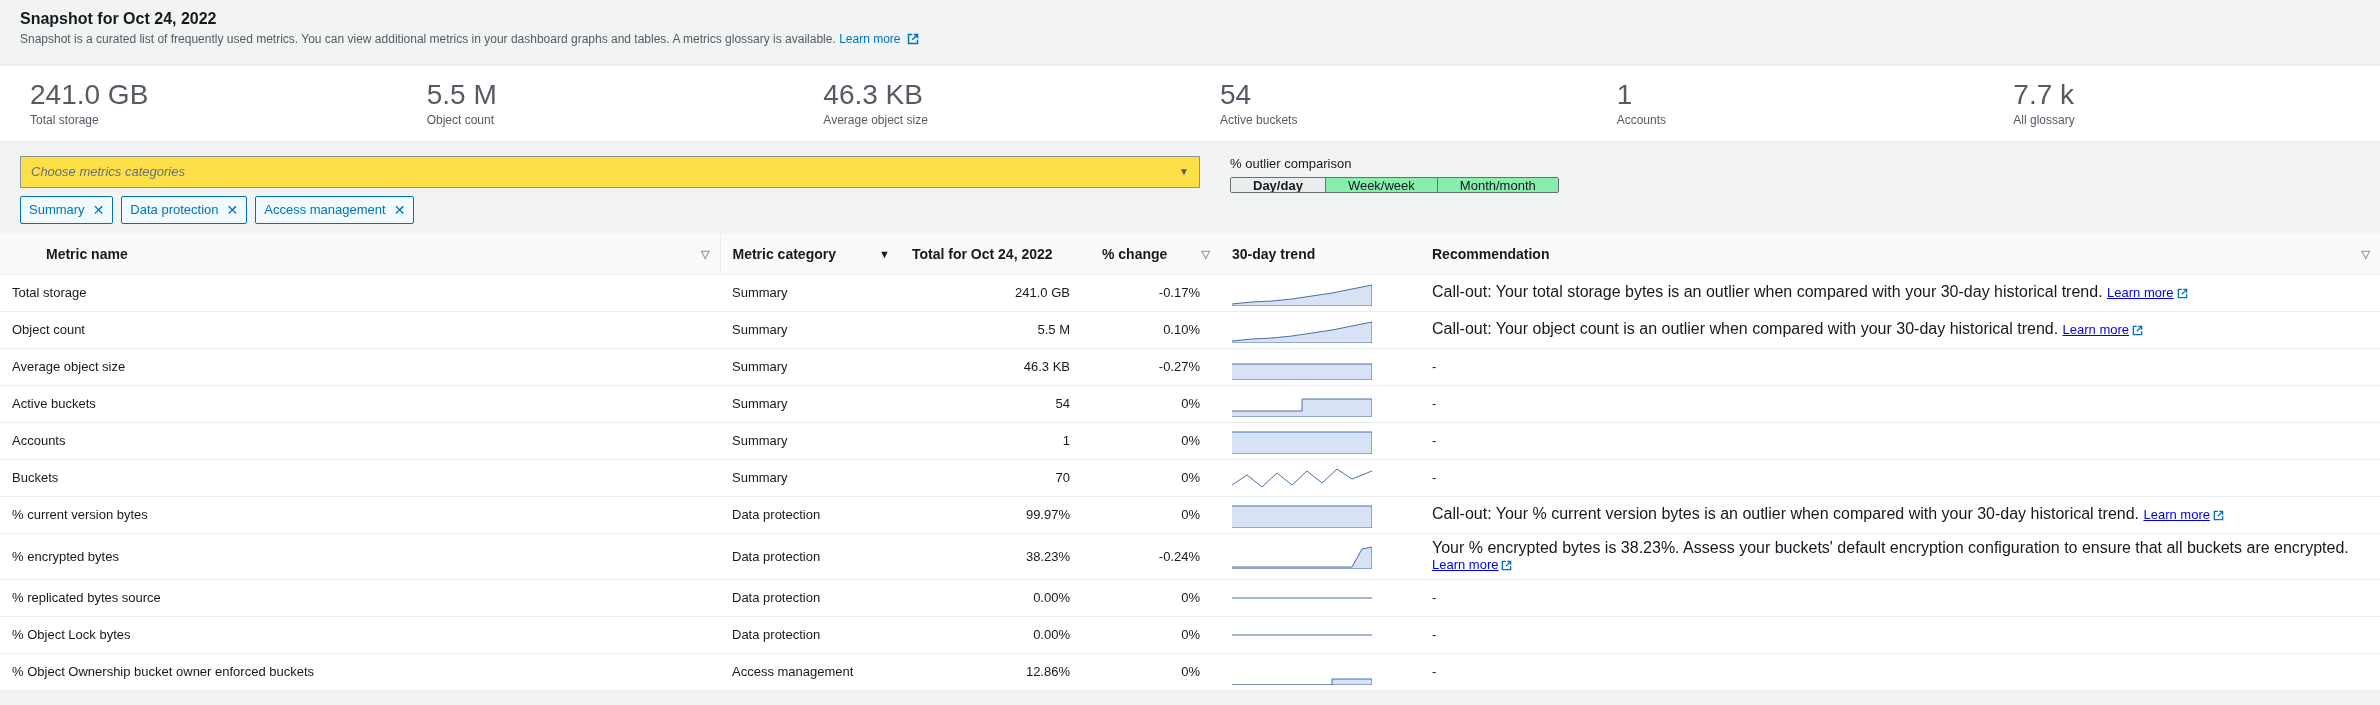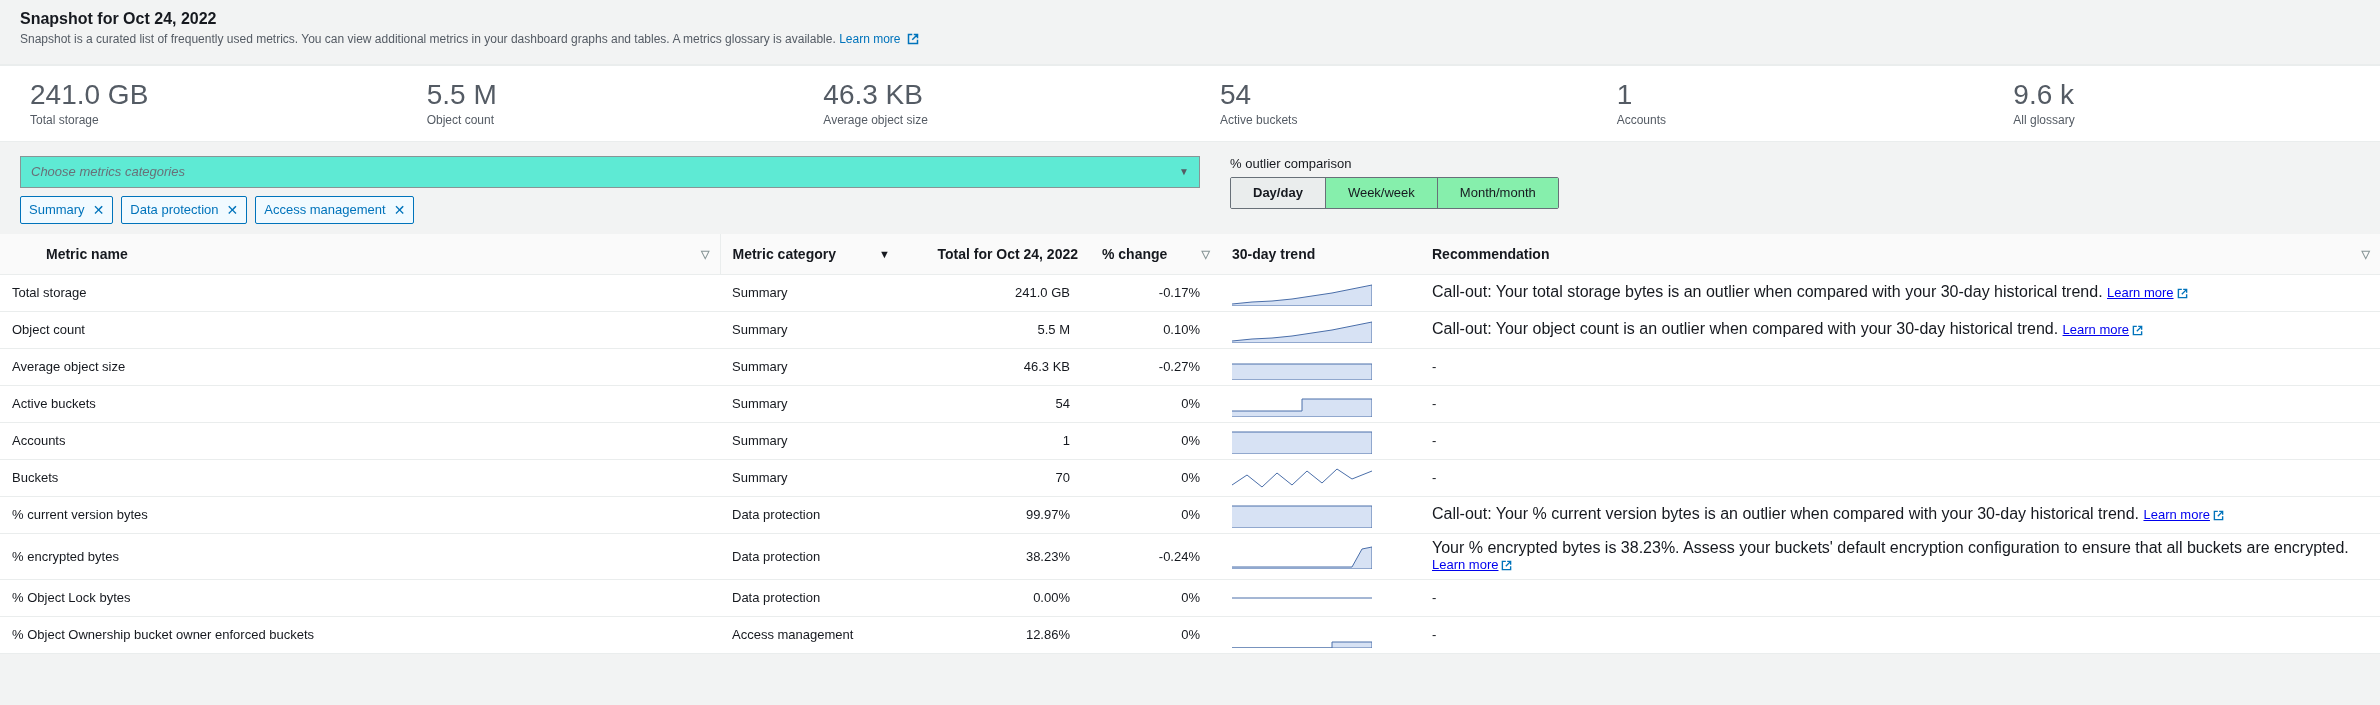--- a/index.html
+++ b/index.html
@@ -33,21 +33,21 @@
   .controls {
     display: flex;
     padding: 14px 20px 10px 20px;
     gap: 30px;
     background: #f2f3f3;
   }
   .control-left { flex: 0 0 1180px; }
   .control-right { }
   .control-label { font-size: 13px; color: #16191f; margin-bottom: 6px; }
   .select-box {
-    background: #5eead4;
+    background: #fde047;
     border: 1px solid #879596;
     height: 32px;
     width: 100%;
     display: flex;
     align-items: center;
     padding: 0 10px;
     justify-content: space-between;
     cursor: pointer;
   }
   .select-placeholder { color: #687078; font-style: italic; font-size: 13px; }
@@ -69,21 +69,21 @@
     margin-left: 8px;
     cursor: pointer;
     font-size: 14px;
     line-height: 1;
   }
   .seg {
     display: inline-flex;
     border: 1px solid #687078;
     border-radius: 2px;
     overflow: hidden;
-    height: 32px;
+    height: 16px;
   }
   .seg button {
     border: none;
     background: #86efac;
     padding: 0 22px;
     font-size: 13px;
     color: #16191f;
     cursor: pointer;
     border-right: 1px solid #687078;
   }
@@ -120,21 +120,21 @@
   }
   td.num { text-align: right; padding-right: 20px; }
   .spark {
     width: 140px;
     height: 26px;
   }
   .rec { font-size: 16px; color: #16191f; }
   .dash { color: #16191f; }
   .col-name { width: 720px; padding-left: 46px; }
   .col-cat { width: 180px; }
-  .col-total { width: 190px; text-align: right; }
+  .col-total { width: 190px; }
   .col-change { width: 130px; }
   .col-trend { width: 200px; }
   .col-rec { }
   svg.sparksvg polyline { fill: #d7e2f4; stroke: #4a6ea9; stroke-width: 1; }
   svg.sparksvg polyline.lineonly { fill: none; }
   .sort-active { color: #16191f !important; }
 </style>
 </head>
 <body>
 
@@ -170,21 +170,21 @@
       </div>
       <div class="stat">
         <div class="stat-value">54</div>
         <div class="stat-label">Active buckets</div>
       </div>
       <div class="stat">
         <div class="stat-value">1</div>
         <div class="stat-label">Accounts</div>
       </div>
       <div class="stat">
-        <div class="stat-value">9.6 k</div>
+        <div class="stat-value">7.7 k</div>
         <div class="stat-label">All glossary</div>
       </div>
     </div>
 
   <div class="controls">
     <div class="control-left">
       <div class="select-box">
         <span class="select-placeholder">Choose metrics categories</span>
         <span class="caret-down">▼</span>
       </div>
@@ -340,20 +340,32 @@
             <td>
               <div class="spark"><svg class="sparksvg" width="140" height="26">
                   <polyline class="" points="0,24 110,24 120,24 130,6 140,4 140,26 0,26"></polyline>
                 </svg></div>
             </td>
             <td><span class="rec">Your % encrypted bytes is 38.23%. Assess your buckets' default encryption configuration to ensure that all buckets are encrypted. </span><a href="#">Learn more<span class="ext-icon"><svg width="11" height="11" viewBox="0 0 16 16">
                     <path fill="none" stroke="#0073bb" stroke-width="2" d="M7 2H2v12h12V9M9 2h5v5M14 2L7 9"></path>
                   </svg></span></a></td>
           </tr>
           <tr>
+            <td>% replicated bytes source</td>
+            <td>Data protection</td>
+            <td class="num">0.00%</td>
+            <td class="num">0%</td>
+            <td>
+              <div class="spark"><svg class="sparksvg" width="140" height="26">
+                  <polyline class="lineonly" points="0,13 140,13"></polyline>
+                </svg></div>
+            </td>
+            <td><span class="dash">-</span></td>
+          </tr>
+          <tr>
             <td>% Object Lock bytes</td>
             <td>Data protection</td>
             <td class="num">0.00%</td>
             <td class="num">0%</td>
             <td>
               <div class="spark"><svg class="sparksvg" width="140" height="26">
                   <polyline class="lineonly" points="0,13 140,13"></polyline>
                 </svg></div>
             </td>
             <td><span class="dash">-</span></td>

